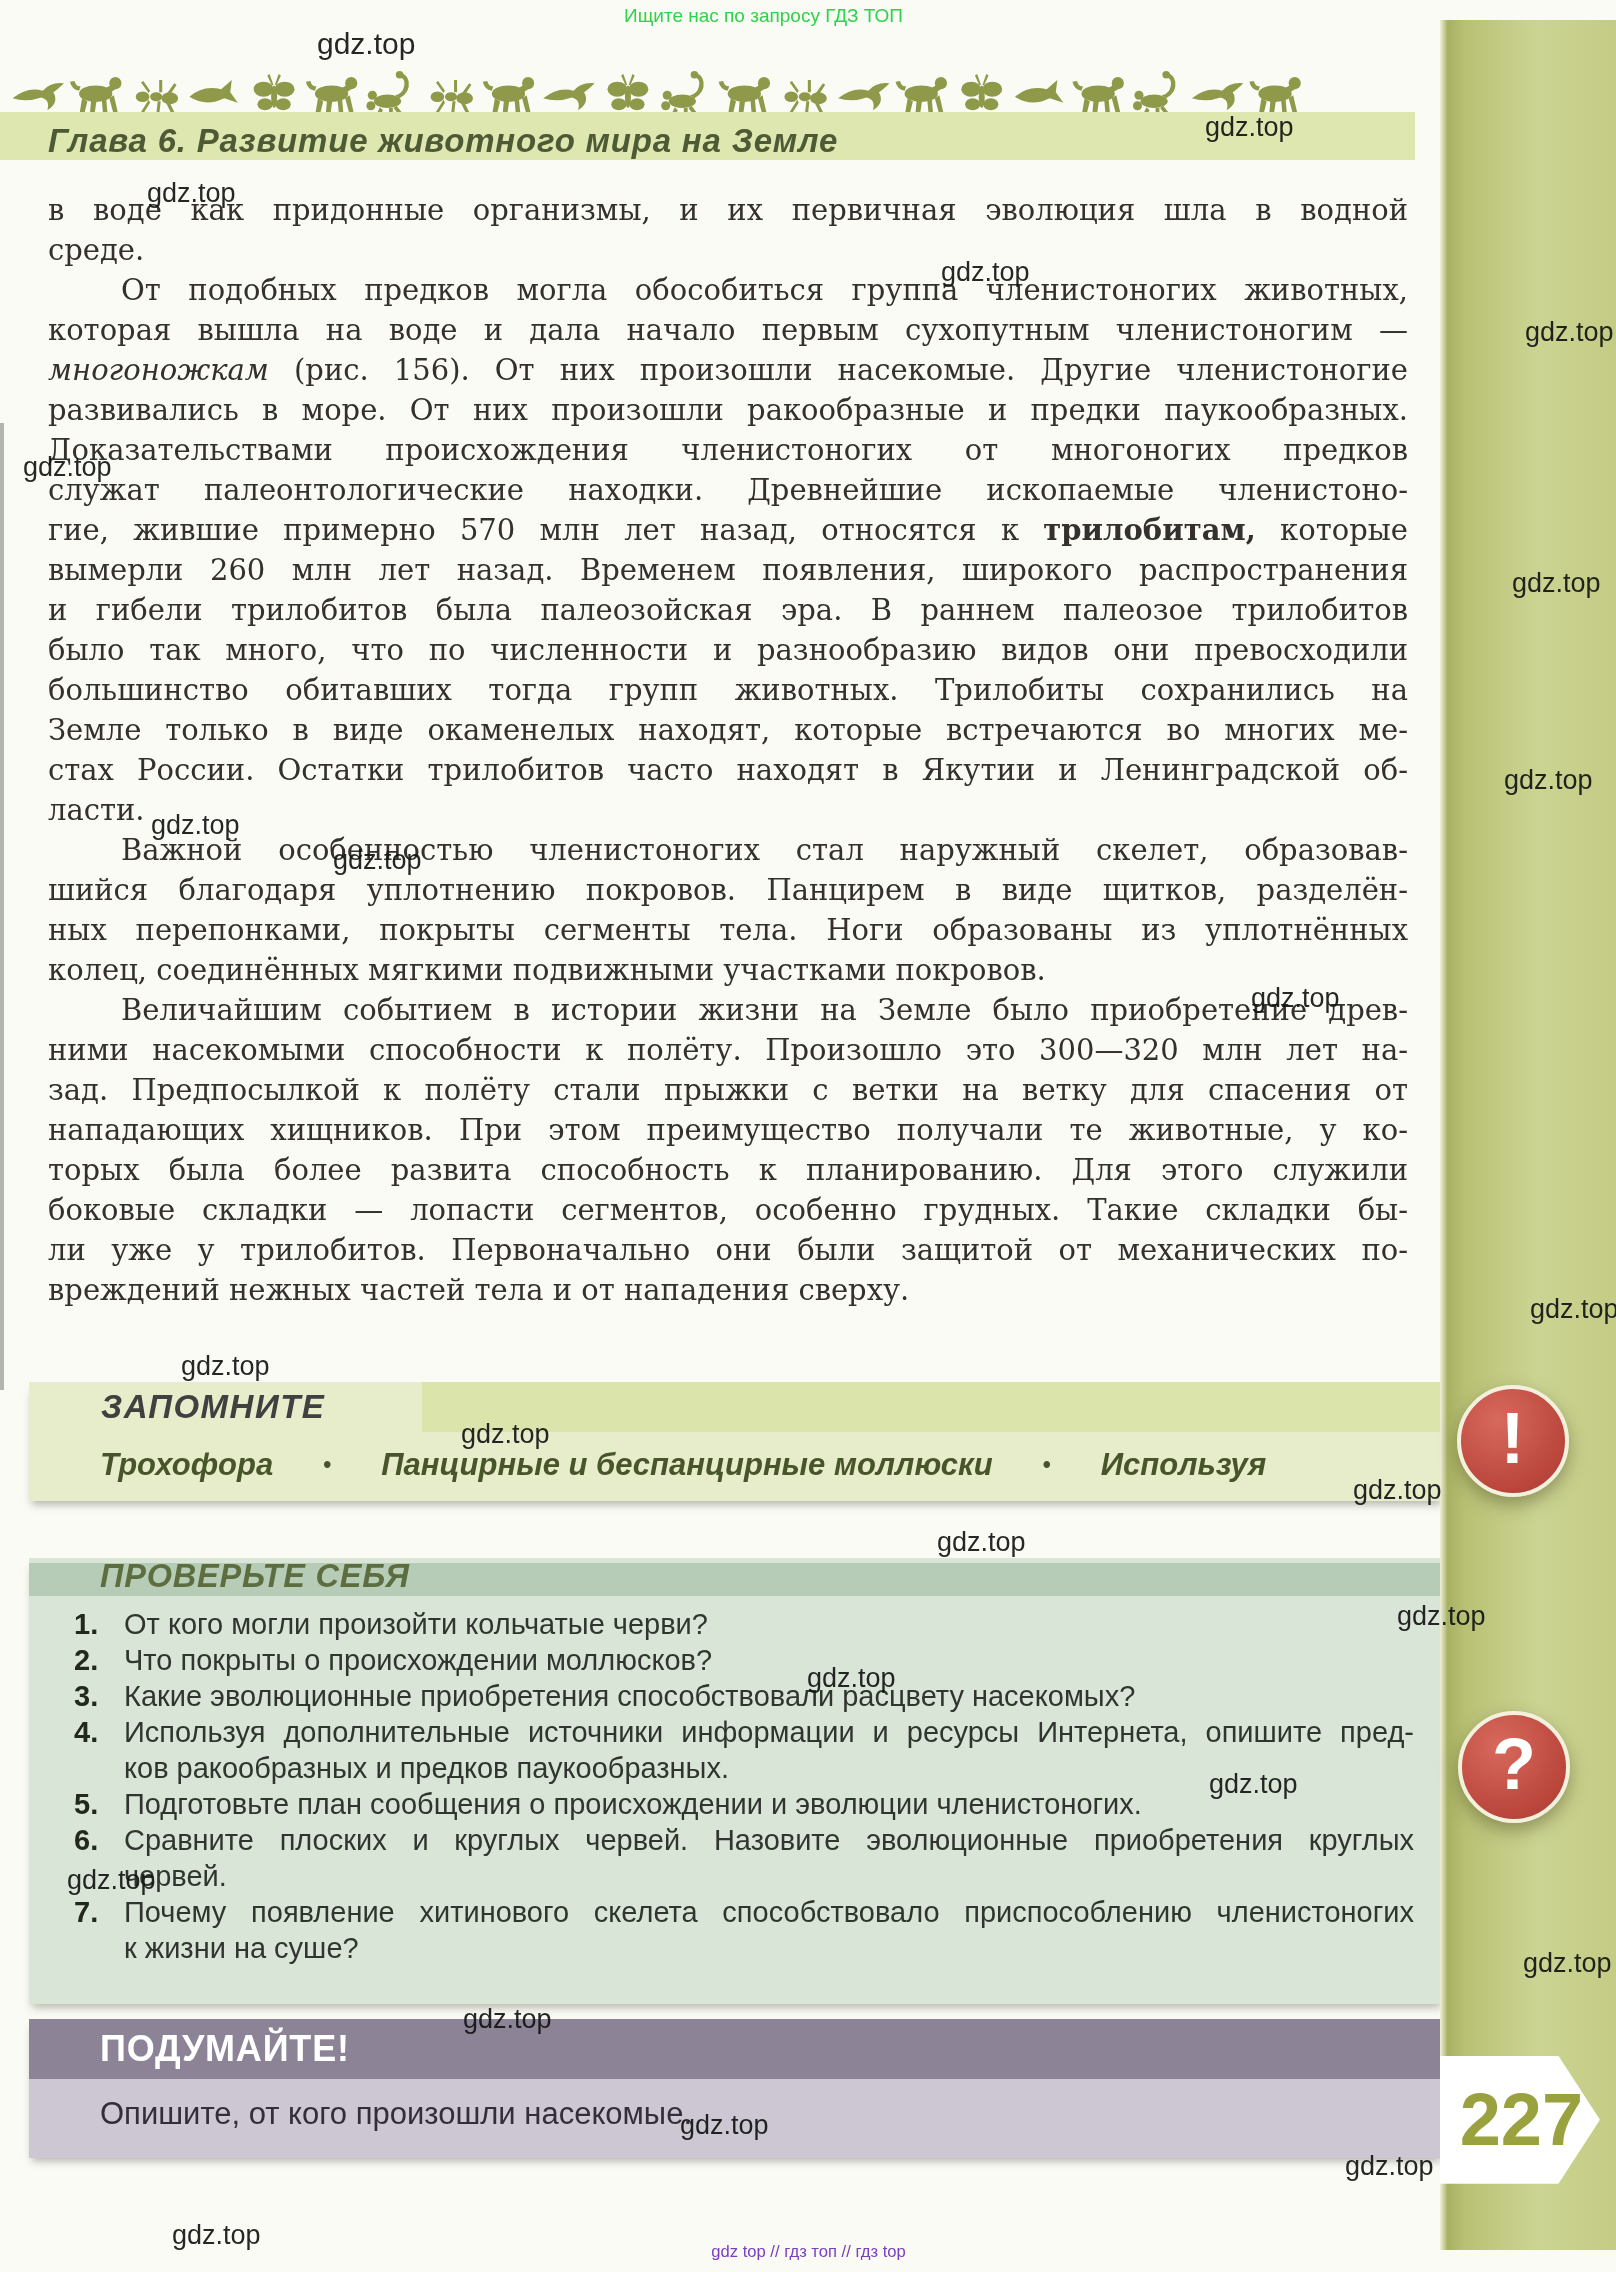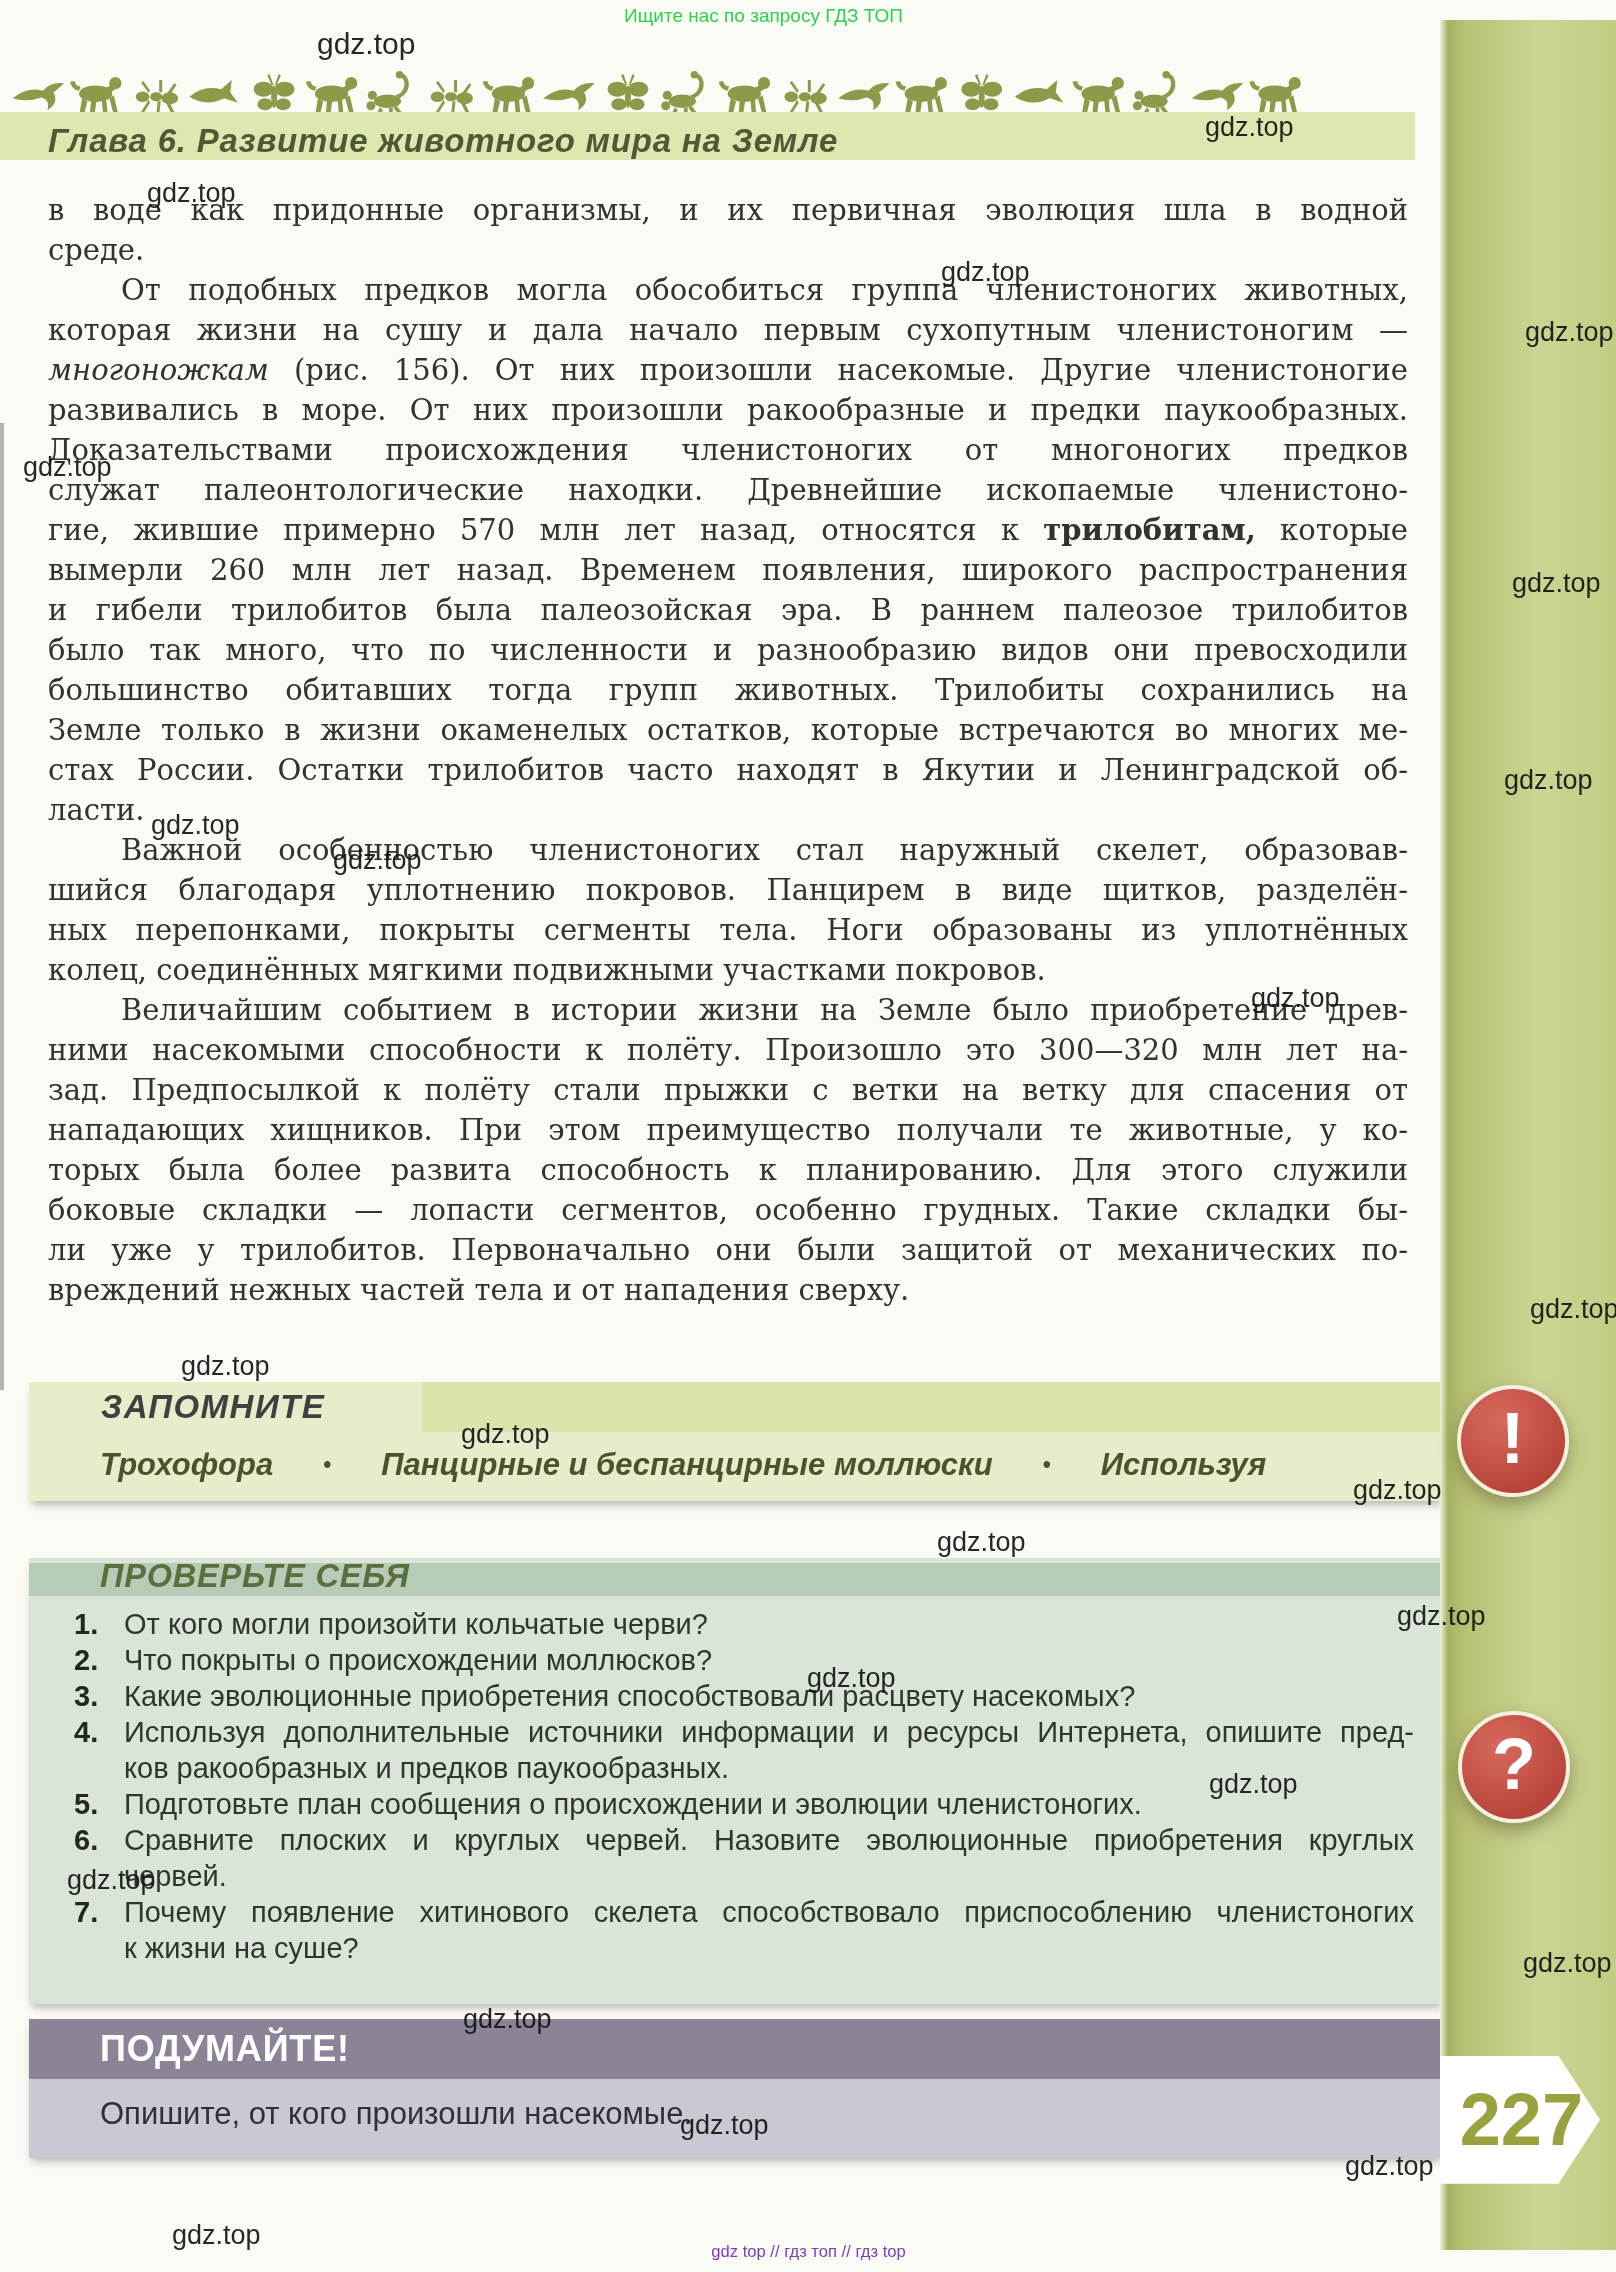--- a/index.html
+++ b/index.html
@@ -137,31 +137,31 @@
   </svg>
 
   <div class="chapter-band">
     <span>Глава 6. Развитие животного мира на Земле</span>
   </div>
 
   <div class="body-text">
       <div class="bline"><span>в воде как придонные организмы, и их первичная эволюция шла в водной</span></div>
       <div class="bline last"><span>среде.</span></div>
       <div class="bline ind"><span>От подобных предков могла обособиться группа членистоногих животных,</span></div>
-      <div class="bline"><span>которая жизни на сушу и дала начало первым сухопутным членистоногим —</span></div>
+      <div class="bline"><span>которая вышла на воде и дала начало первым сухопутным членистоногим —</span></div>
       <div class="bline"><span class="i">многоножкам</span><span> (рис. 156). От них произошли насекомые. Другие членистоногие</span></div>
       <div class="bline"><span>развивались в море. От них произошли ракообразные и предки паукообразных.</span></div>
       <div class="bline"><span>Доказательствами происхождения членистоногих от многоногих предков</span></div>
       <div class="bline"><span>служат палеонтологические находки. Древнейшие ископаемые членистоно-</span></div>
       <div class="bline"><span>гие, жившие примерно 570 млн лет назад, относятся к </span><span class="b">трилобитам,</span><span> которые</span></div>
       <div class="bline"><span>вымерли 260 млн лет назад. Временем появления, широкого распространения</span></div>
       <div class="bline"><span>и гибели трилобитов была палеозойская эра. В раннем палеозое трилобитов</span></div>
       <div class="bline"><span>было так много, что по численности и разнообразию видов они превосходили</span></div>
       <div class="bline"><span>большинство обитавших тогда групп животных. Трилобиты сохранились на</span></div>
-      <div class="bline"><span>Земле только в жизни окаменелых остатков, которые встречаются во многих ме-</span></div>
+      <div class="bline"><span>Земле только в виде окаменелых находят, которые встречаются во многих ме-</span></div>
       <div class="bline"><span>стах России. Остатки трилобитов часто находят в Якутии и Ленинградской об-</span></div>
       <div class="bline last"><span>ласти.</span></div>
       <div class="bline ind"><span>Важной особенностью членистоногих стал наружный скелет, образовав-</span></div>
       <div class="bline"><span>шийся благодаря уплотнению покровов. Панцирем в виде щитков, разделён-</span></div>
       <div class="bline"><span>ных перепонками, покрыты сегменты тела. Ноги образованы из уплотнённых</span></div>
       <div class="bline last"><span>колец, соединённых мягкими подвижными участками покровов.</span></div>
       <div class="bline ind"><span>Величайшим событием в истории жизни на Земле было приобретение древ-</span></div>
       <div class="bline"><span>ними насекомыми способности к полёту. Произошло это 300—320 млн лет на-</span></div>
       <div class="bline"><span>зад. Предпосылкой к полёту стали прыжки с ветки на ветку для спасения от</span></div>
       <div class="bline"><span>нападающих хищников. При этом преимущество получали те животные, у ко-</span></div>

